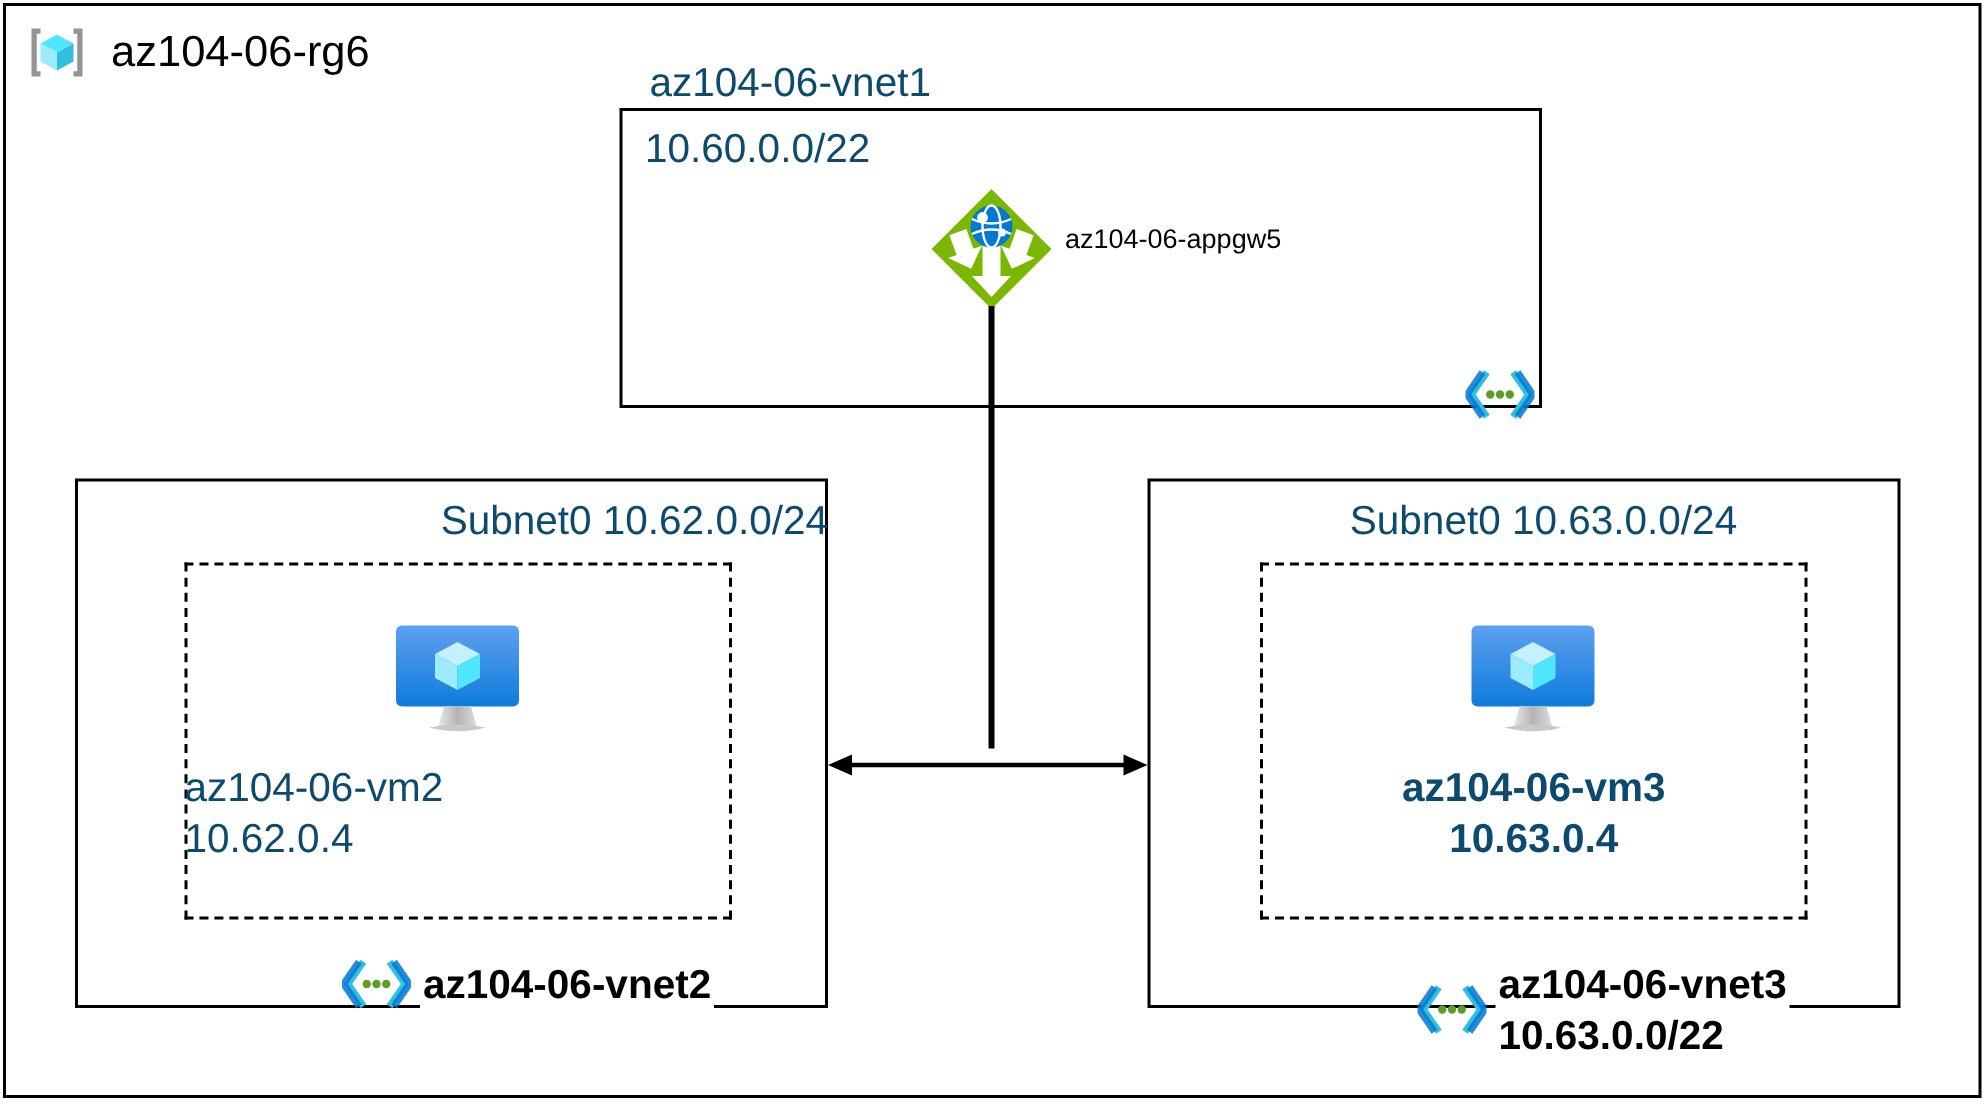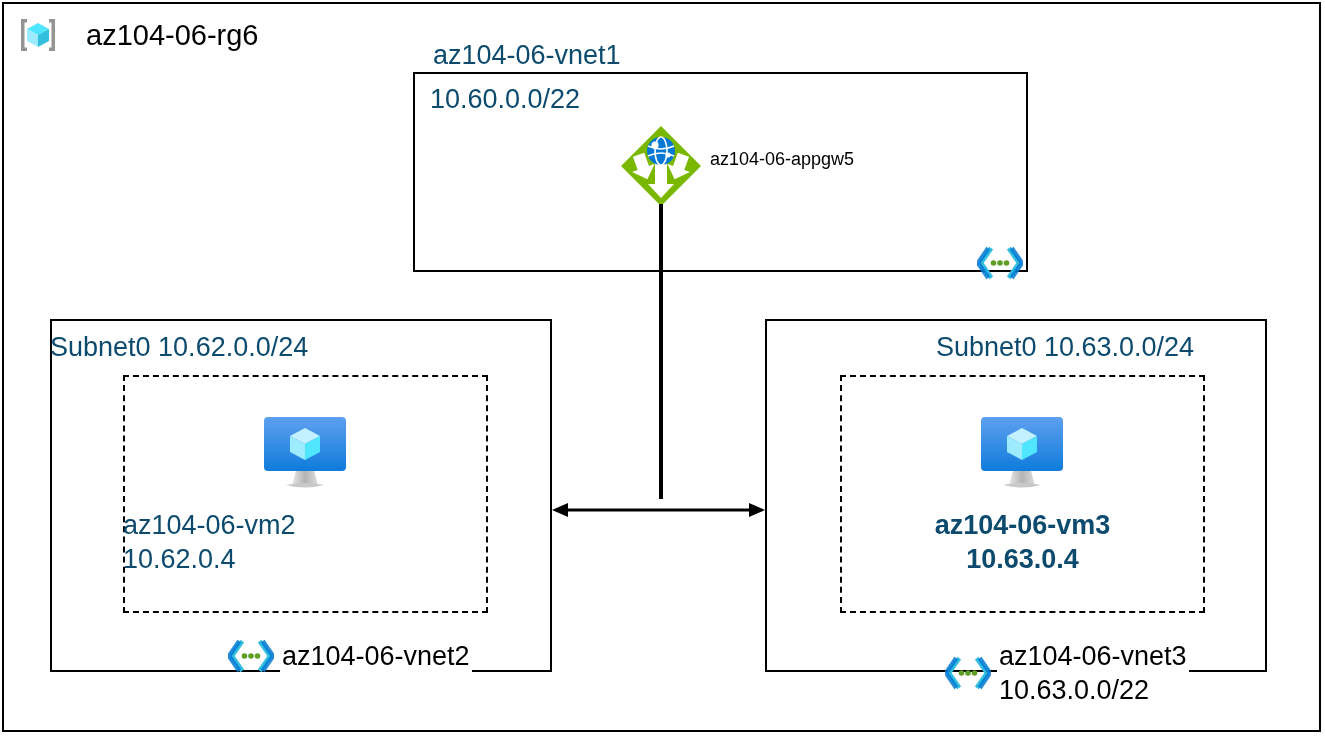--- a/index.html
+++ b/index.html
@@ -30,21 +30,21 @@
     box-sizing: border-box;
   }
 
   
   .rg-header {
     position: absolute;
     left: 18px;
     top: 16px;
     display: flex;
     align-items: center;
-    gap: 28px;
+    gap: 16px;
   }
   .rg-title {
     font-size: 29px;
     line-height: 1;
     color: #000000;
     white-space: nowrap;
   }
 
   
   .net-box {
@@ -71,22 +71,22 @@
   
   .label {
     position: absolute;
     font-size: 27px;
     line-height: 34px;
     white-space: nowrap;
     color: #0c4a6e;
   }
   .vnet1-cidr   { left: 430px; top: 82px; }
 
-  .subnet-left-title  { left: 50px;  top: 330px; width: 502px; text-align: left; }
-  .subnet-right-title { left: 801px; top: 330px; width: 432px; text-align: center; padding-left: 48px; }
+  .subnet-left-title  { left: 50px;  top: 330px; width: 502px; text-align: right; }
+  .subnet-right-title { left: 765px; top: 330px; width: 432px; text-align: center; padding-left: 48px; }
 
   .vm-left-text  { left: 123px; top: 508px; width: 365px; text-align: left; }
   .vm-right-text { left: 840px; top: 508px; width: 365px; text-align: center; font-weight: bold; }
 
   .appgw-text {
     position: absolute;
     left: 710px;
     top: 140px;
     font-size: 18px;
     line-height: 38px;
@@ -103,21 +103,21 @@
   }
   .vnet-badge-left  { left: 228px; top: 639px; }
   .vnet-badge-right { left: 945px; top: 639px; }
   .vnet-badge-text {
     font-size: 27px;
     line-height: 34px;
     white-space: nowrap;
     background: #ffffff;
     padding: 0 2px;
   }
-  .vnet-badge-text div { display: block; }
+  .vnet-badge-text div { display: block; font-weight: bold; }
 
   
   .conn-vertical {
     position: absolute;
     left: 659px;
     top: 204px;
     width: 4px;
     height: 295px;
     background: #000000;
   }

